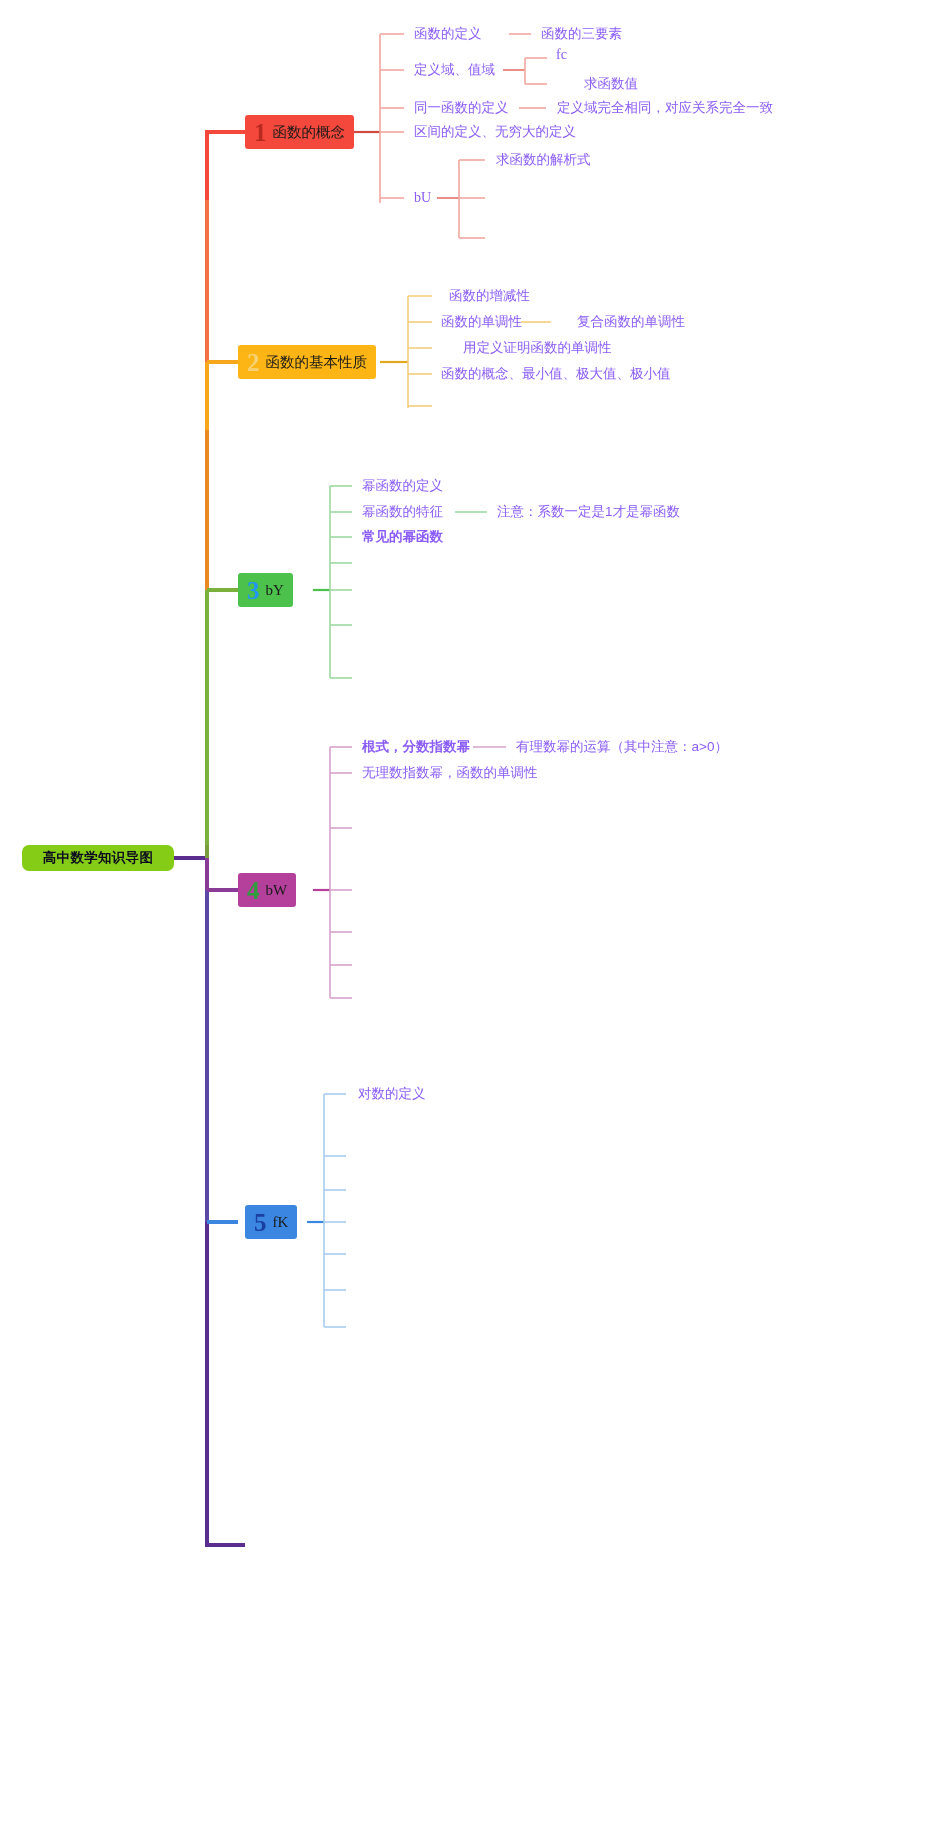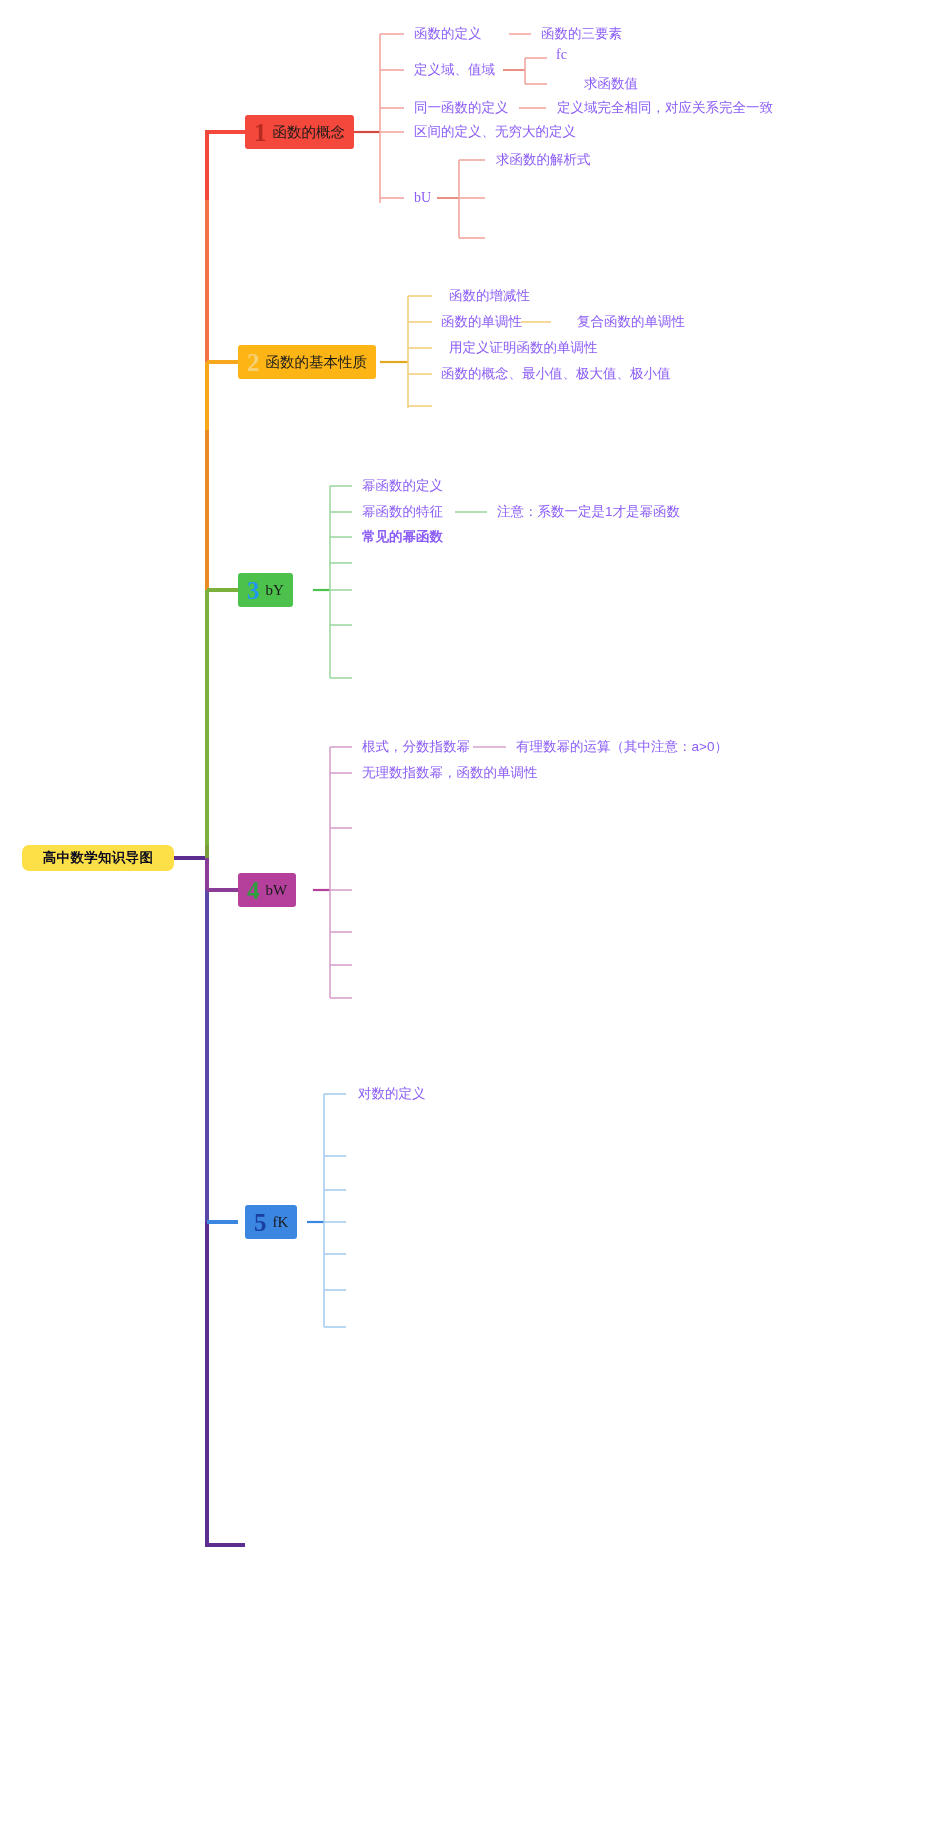--- a/index.html
+++ b/index.html
@@ -20,21 +20,21 @@
     left: 0; top: 0;
     width: 947px; height: 1830px;
     pointer-events: none;
   }
 
   
   .root-node {
     position: absolute;
     left: 22px; top: 845px;
     width: 152px; height: 26px;
-    background: #fde047;
+    background: #84cc16;
     border-radius: 7px;
     display: flex;
     align-items: center;
     justify-content: center;
     color: #0d0d1f;
     font-size: 13.5px;
     font-weight: bold;
     letter-spacing: 0.3px;
     z-index: 5;
   }
@@ -194,39 +194,39 @@
   <div class="leaf" style="left:496px; top:153px;">求函数的解析式</div>
 
   <div class="topic" style="left:238px; top:345px; background:#fcb515;">
     <span class="num" style="color:#f6d277;">2</span>
     <span class="ttl">函数的基本性质</span>
   </div>
 
   <div class="leaf" style="left:441px; top:289px;padding-left:8px;">函数的增减性</div>
   <div class="leaf" style="left:441px; top:315px;">函数的单调性</div>
   <div class="leaf" style="left:577px; top:315px;">复合函数的单调性</div>
-  <div class="leaf" style="left:449px; top:341px;">用定义证明函数的单调性</div>
+  <div class="leaf" style="left:463px; top:341px;">用定义证明函数的单调性</div>
   <div class="leaf" style="left:441px; top:367px;">函数的概念、最小值、极大值、极小值</div>
 
   <div class="topic" style="left:238px; top:573px; background:#4cc14c;">
     <span class="num" style="color:#2196f3;">3</span>
     <span class="ttl serif">bY</span>
   </div>
 
   <div class="leaf" style="left:362px; top:479px;">幂函数的定义</div>
   <div class="leaf" style="left:362px; top:505px;">幂函数的特征</div>
   <div class="leaf" style="left:497px; top:505px;">注意：系数一定是1才是幂函数</div>
   <div class="leaf" style="left:362px; top:530px;font-weight:bold;">常见的幂函数</div>
 
   <div class="topic" style="left:238px; top:873px; background:#b4409c;">
     <span class="num" style="color:#2e9e3e;">4</span>
     <span class="ttl serif">bW</span>
   </div>
 
-  <div class="leaf" style="left:362px; top:740px;">根式，分数指数幂</div>
+  <div class="leaf" style="left:362px; top:740px;font-weight:bold;">根式，分数指数幂</div>
   <div class="leaf" style="left:516px; top:740px;">有理数幂的运算（其中注意：a&gt;0）</div>
   <div class="leaf" style="left:362px; top:766px;">无理数指数幂，函数的单调性</div>
 
   <div class="topic" style="left:245px; top:1205px; background:#3a86e0;">
     <span class="num" style="color:#1a3fa0;">5</span>
     <span class="ttl serif">fK</span>
   </div>
 
   <div class="leaf" style="left:358px; top:1087px;">对数的定义</div>
 

